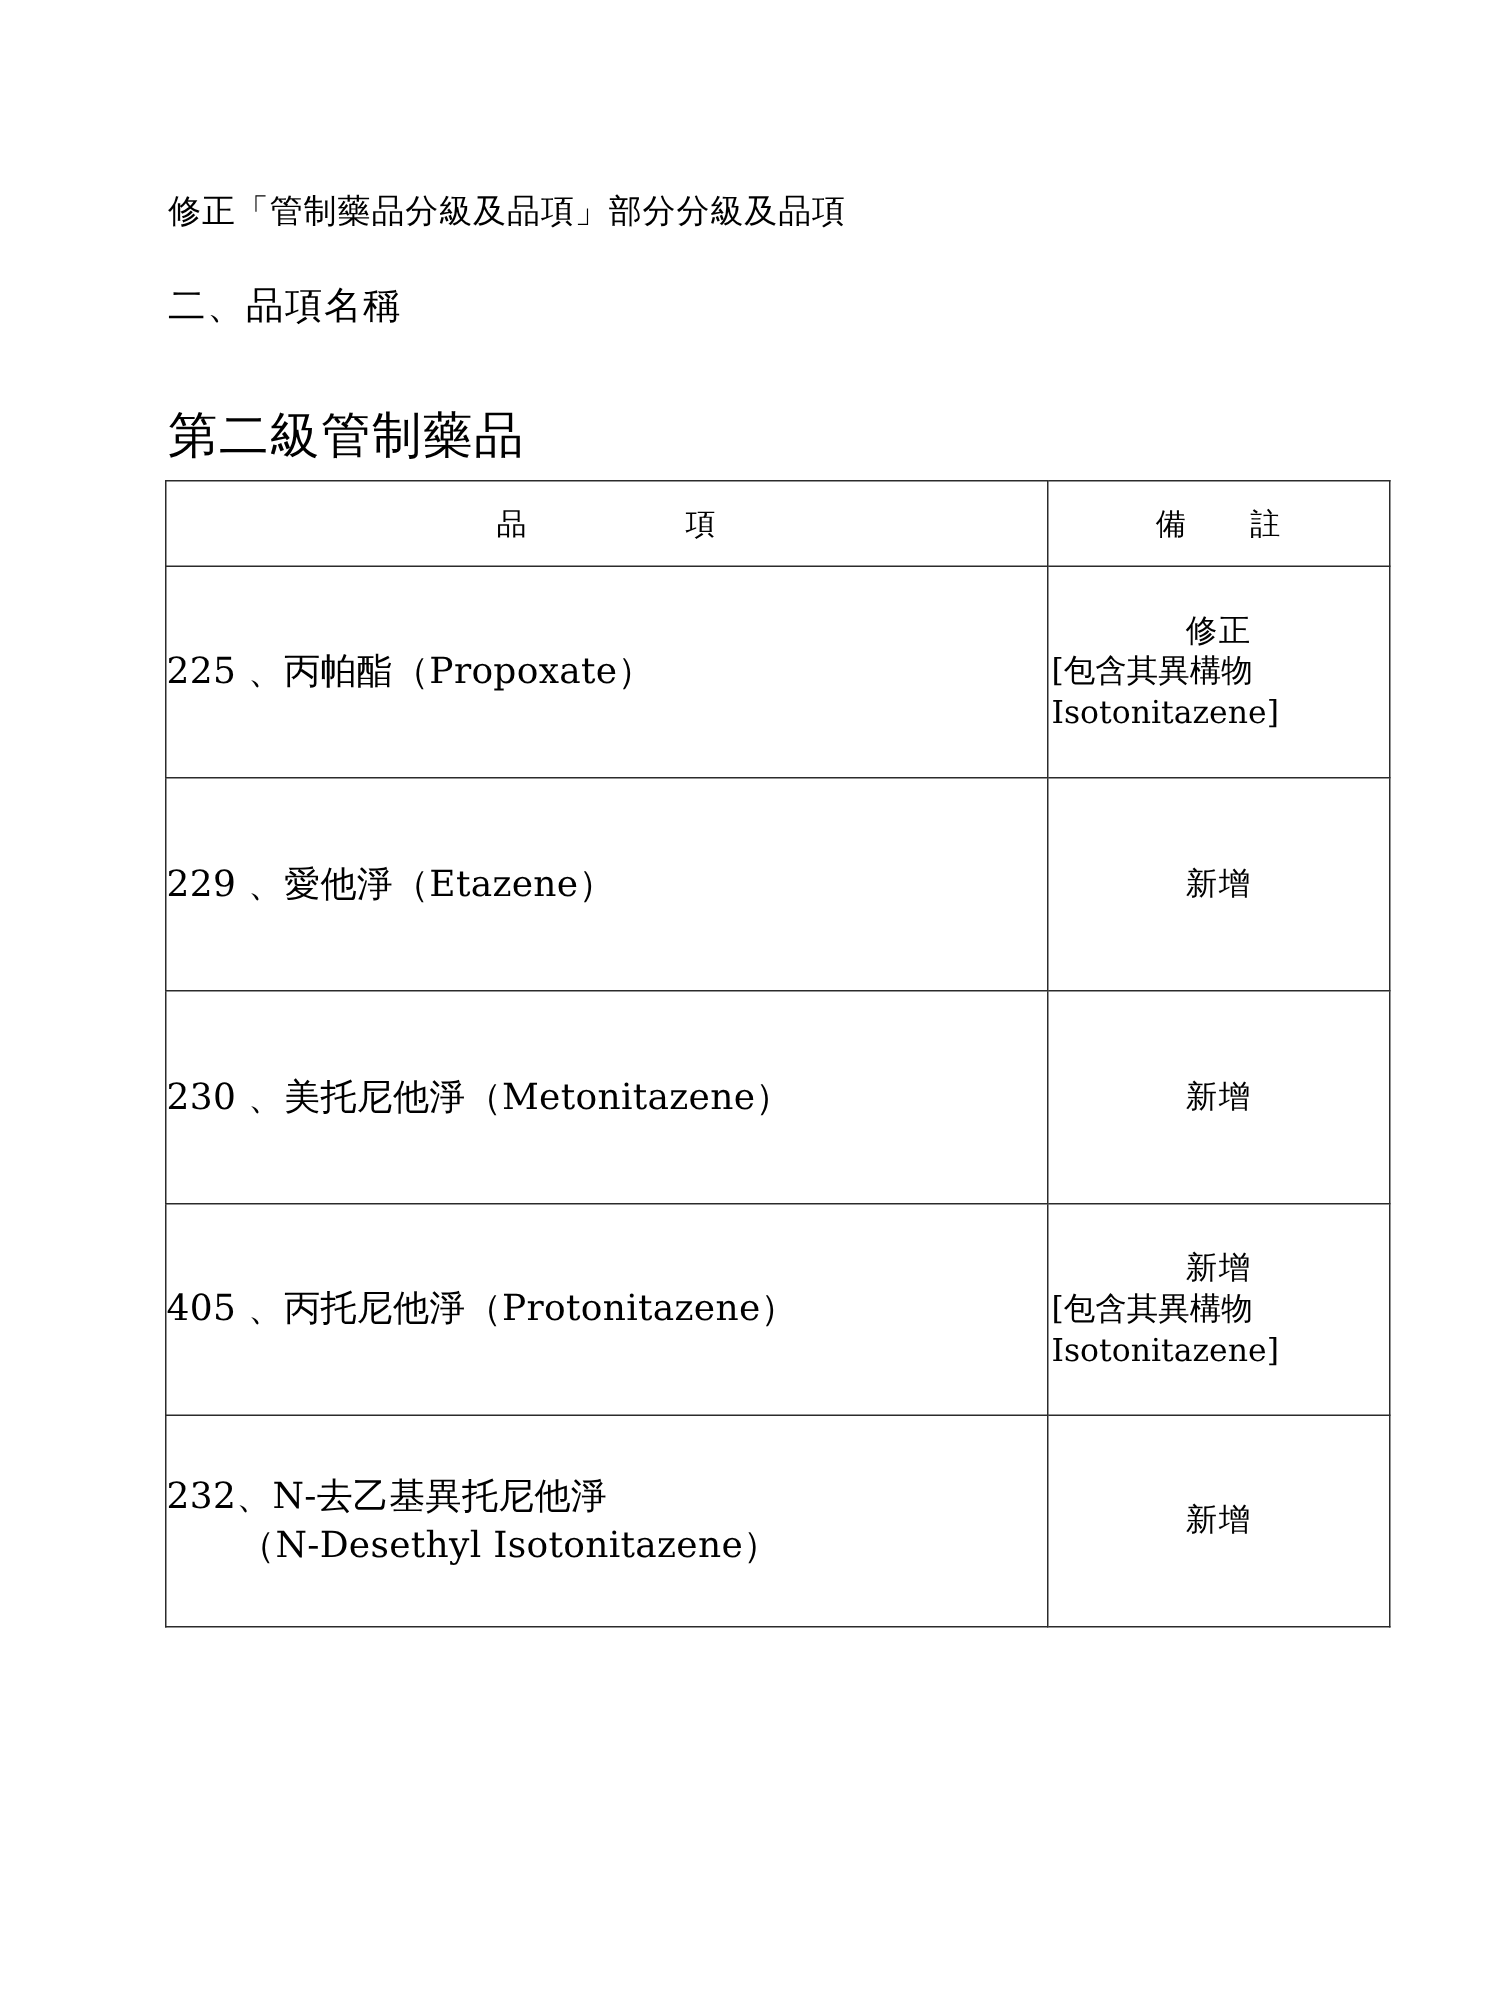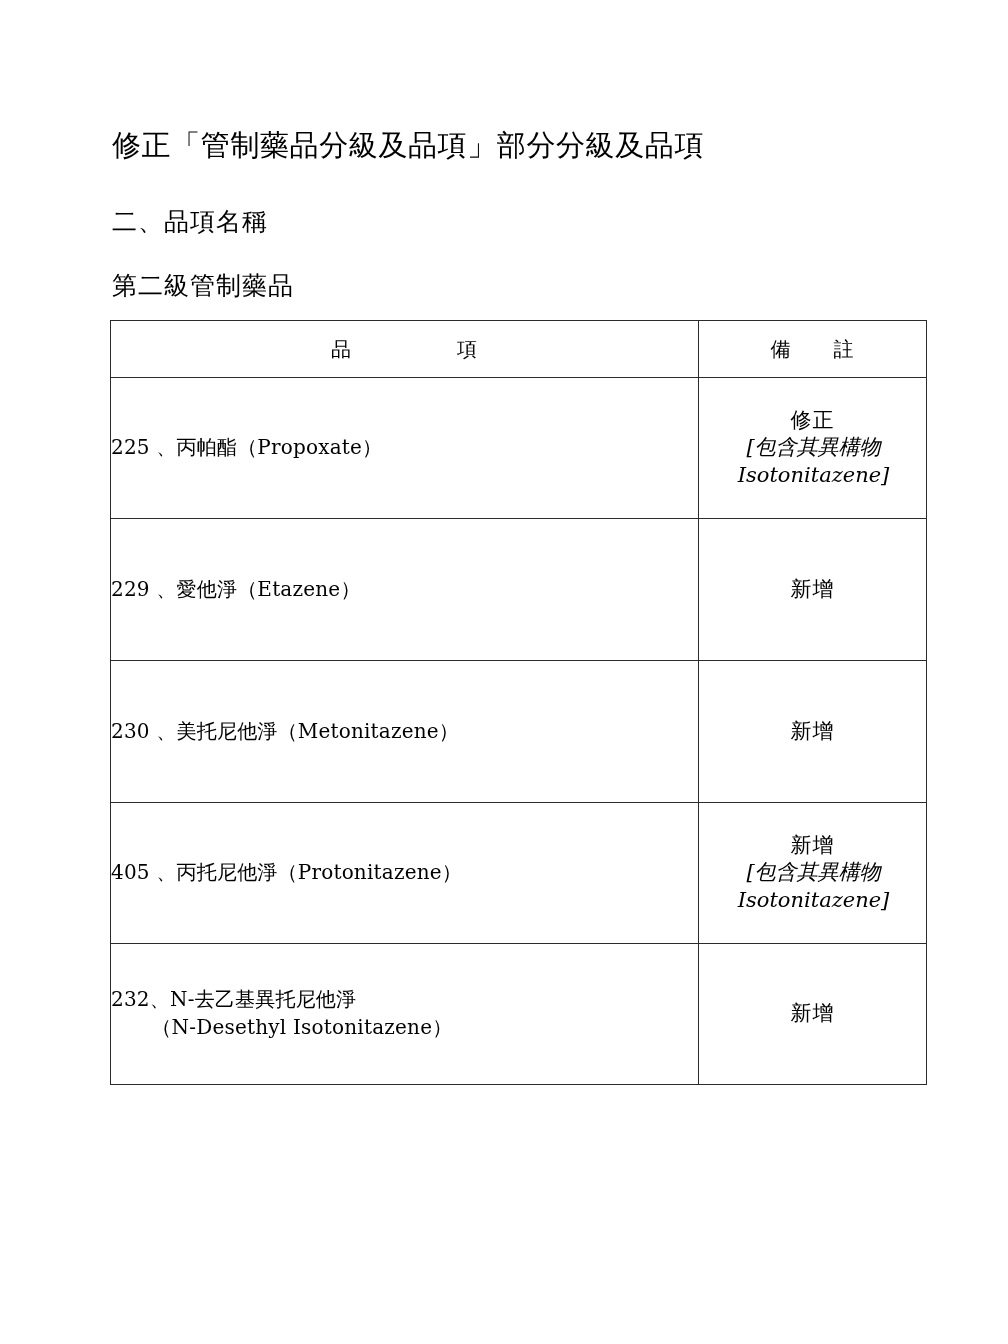--- a/index.html
+++ b/index.html
@@ -19,41 +19,41 @@
   .page {
     position: absolute;
     inset: 0;
   }
 
   
   .doc-title {
     position: absolute;
     left: 112px;
     top: 130px;
-    font-size: 29px;
+    font-size: 22px;
     line-height: 1.1;
     letter-spacing: 0.6px;
     white-space: nowrap;
     font-family: "DejaVu Serif", "Liberation Serif", serif;
     text-align: right;
   }
   .section-heading {
     position: absolute;
     left: 112px;
-    top: 208px;
+    top: 190px;
     font-size: 25px;
     line-height: 1.1;
     letter-spacing: 1px;
     white-space: nowrap;
   }
   .sub-heading {
     position: absolute;
     left: 112px;
     top: 272px;
-    font-size: 25px;
+    font-size: 33px;
     line-height: 1.1;
     letter-spacing: 1px;
     white-space: nowrap;
   }
 
   
   .table-wrap {
     position: absolute;
     left: 110px;
     top: 320px;
@@ -83,44 +83,43 @@
     display: block;
     white-space: pre;
   }
 
   .item-cell {
     padding: 6px 0 6px 12px;
     text-align: left;
   }
   .item-text {
     display: block;
-    font-size: 20px;
+    font-size: 24px;
     line-height: 1.38;
     white-space: pre;
     letter-spacing: 0.2px;
   }
 
   .note-cell {
     padding: 4px 8px 4px 8px;
   }
   .note-main {
     display: block;
     text-align: center;
     font-size: 21px;
     line-height: 1.3;
     letter-spacing: 1px;
   }
   .note-extra {
     display: block;
-    text-align: center;
+    text-align: left;
     font-size: 21px;
     line-height: 1.3;
     white-space: pre;
     padding-left: 2px;
-    font-style: italic;
   }
 
   
   tr.r-225 td { height: 140px; }
   tr.r-229 td { height: 141px; }
   tr.r-230 td { height: 141px; }
   tr.r-231 td { height: 140px; }
   tr.r-232 td { height: 140px; }
   tr.r-233 td { height: 140px; }
 </style>

